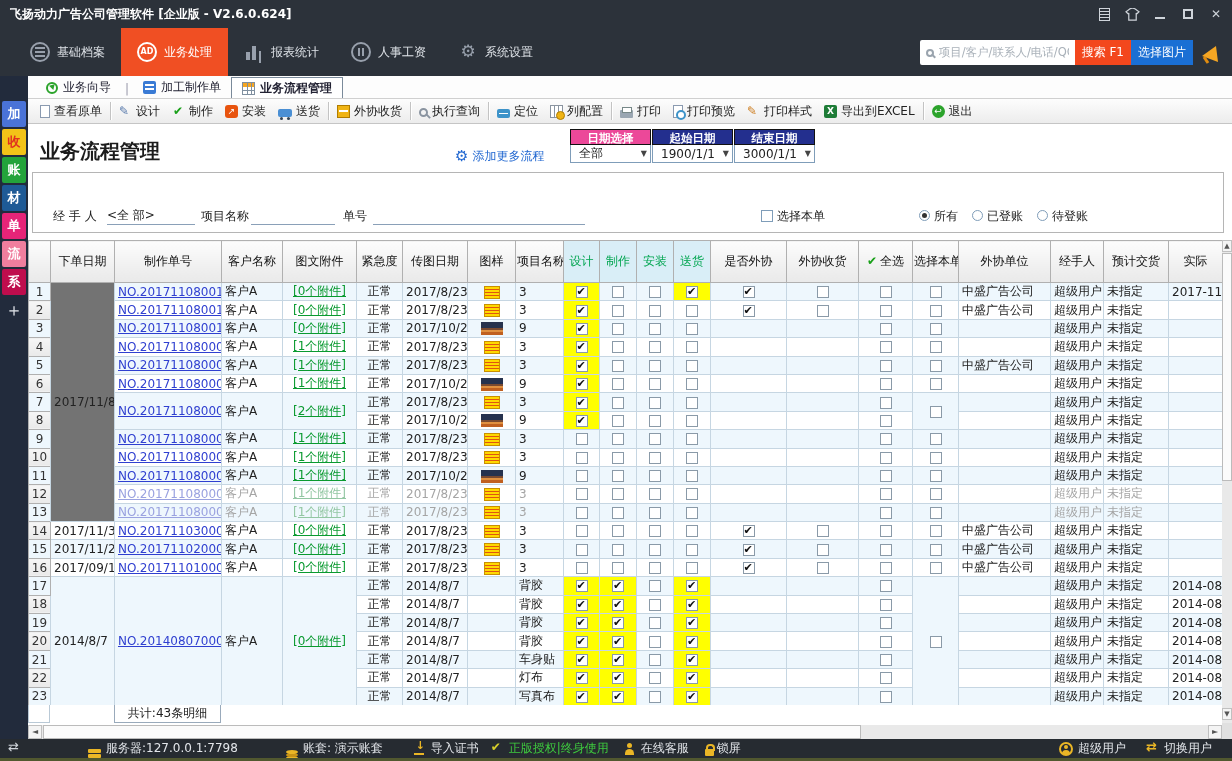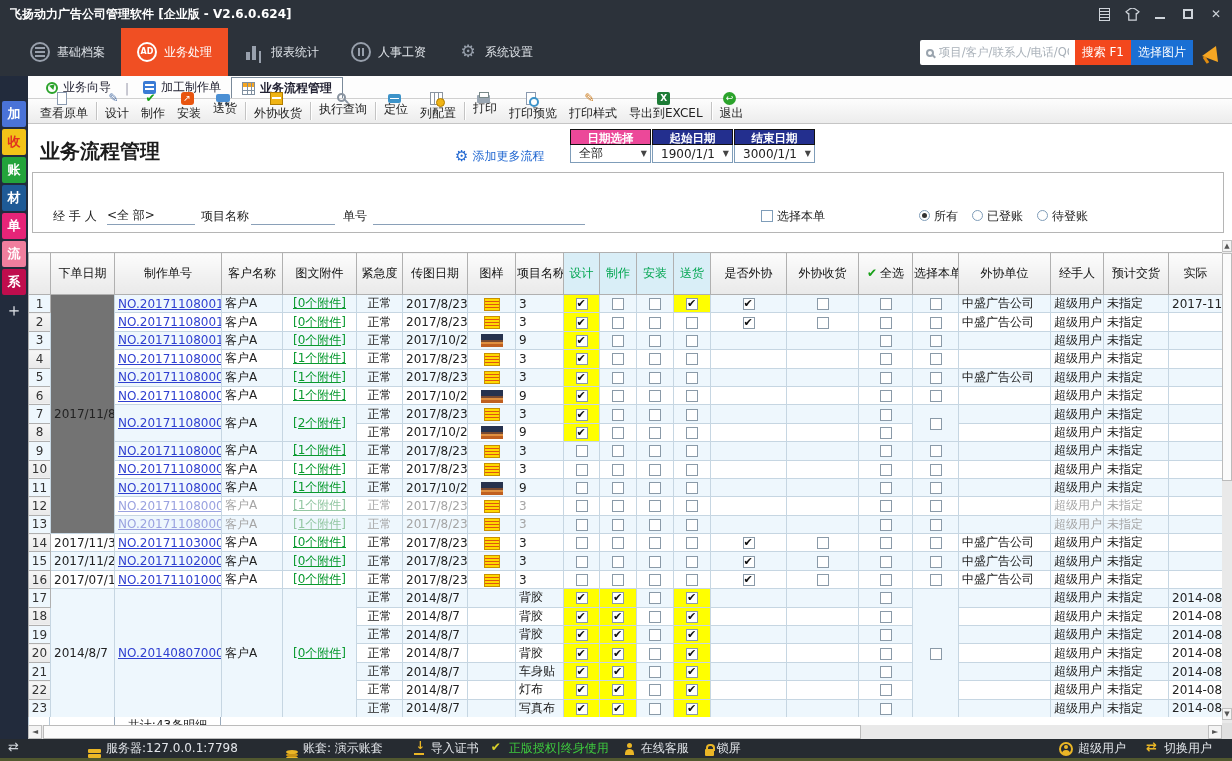--- a/index.html
+++ b/index.html
@@ -63,21 +63,21 @@
   .tico-wizard::after{content:"";position:absolute;right:-2px;top:-2px;border:3px solid transparent;border-left:5px solid #2ba32b;transform:rotate(-45deg);}
   .tico-sheet{background:#3a7bd5;border-radius:2px;}
   .tico-sheet::before{content:"";position:absolute;left:2px;right:2px;top:3px;height:2px;background:#fff;box-shadow:0 4px 0 #fff;}
   .tico-grid{border:1px solid #7f8f9f;background:linear-gradient(#f5a623 0 4px,#fff 4px);}
   .tico-grid::before{content:"";position:absolute;left:4px;top:0;bottom:0;width:1px;background:#7f8f9f;box-shadow:4px 0 0 #7f8f9f;}
   .tico-grid::after{content:"";position:absolute;left:0;right:0;top:7px;height:1px;background:#7f8f9f;}
 
   
   .toolbar{position:absolute;left:28px;top:98px;width:1204px;height:26px;background:linear-gradient(#fdfdfd,#ececec);
            border-top:1px solid #d0d0d0;border-bottom:1px solid #c5c5c5;display:flex;align-items:center;padding-left:6px;}
-  .tbtn{display:flex;align-items:center;padding:0 6px;height:39px;cursor:pointer;white-space:nowrap;color:#222;flex-direction:column;}
+  .tbtn{display:flex;align-items:center;padding:0 6px;height:39px;cursor:pointer;white-space:nowrap;color:#222;}
   .tsep{width:1px;height:18px;background:#c3c3c3;margin:0 2px;box-shadow:1px 0 0 #fff;}
   .ic{display:inline-block;width:13px;height:13px;margin-right:4px;position:relative;flex:0 0 auto;}
   .ic-view{width:10px;height:13px;background:#fff;border:1px solid #8a9ab0;}
   .ic-design::before{content:"✎";position:absolute;top:-1px;left:0;font-size:12px;color:#5577aa;}
   .ic-make::before{content:"✔";position:absolute;top:-1px;left:1px;font-size:12px;font-weight:bold;color:#18a018;}
   .ic-install{background:#e8540f;border-radius:3px;}
   .ic-install::before{content:"↗";position:absolute;left:0;right:0;top:0;text-align:center;font-size:9px;line-height:13px;color:#fff;}
   .ic-truck{width:14px;height:8px;background:#4a8fd4;border-radius:2px;top:2px;}
   .ic-truck::after{content:"";position:absolute;left:2px;bottom:-3px;width:3px;height:3px;border-radius:50%;background:#345;box-shadow:7px 0 0 #345;}
   .ic-receive{background:#f0b414;border:1px solid #b07c00;}
@@ -117,21 +117,21 @@
   .funder.blue{border-bottom-color:#4a90d9;}
   .fsel{background:#2f64c8;color:#fff;padding:0 2px;}
   .fbrowse{position:absolute;width:16px;height:16px;border:1px solid #9ab;background:#f0f0f0;text-align:center;line-height:13px;font-size:10px;cursor:pointer;}
   .fcheck{display:inline-block;width:12px;height:12px;border:1px solid #7f9db9;background:#fff;position:relative;vertical-align:-2px;margin-right:4px;cursor:pointer;}
   .fcheck.on::before{content:"✔";position:absolute;left:0;top:-2px;font-size:11px;color:#333;}
   .fradio{display:inline-block;width:11px;height:11px;border:1px solid #7f9db9;border-radius:50%;background:#fff;position:relative;vertical-align:-1px;margin-right:4px;cursor:pointer;}
   .fradio.on::before{content:"";position:absolute;left:2px;top:2px;width:5px;height:5px;border-radius:50%;background:#333;}
   .fitem{position:absolute;line-height:20px;cursor:pointer;}
 
   
-  .tablewrap{position:absolute;left:28px;top:252px;width:1194px;height:483px;background:#fff;overflow:hidden;}
+  .tablewrap{position:absolute;left:28px;top:240px;width:1194px;height:483px;background:#fff;overflow:hidden;}
   table.grid{border-collapse:collapse;table-layout:fixed;width:1194px;}
   .grid th{height:42px;background:linear-gradient(#fcfcfc,#e9e9e9);border:1px solid #b0b0b0;font-weight:normal;
            font-size:12px;color:#111;padding:0 1px;overflow:hidden;white-space:nowrap;cursor:pointer;}
   .grid th.flow{background:#d9eef7;color:#00a550;}
   .grid th .hcheck{color:#18a018;font-weight:bold;margin-right:3px;}
   .grid td{height:18.4px;border:1px solid #c6d6e2;padding:0 3px;overflow:hidden;white-space:nowrap;font-size:12px;vertical-align:middle;}
   .grid td.rownum{background:linear-gradient(#f6f6f6,#e9e9e9);border-color:#b0b0b0;text-align:center;color:#333;padding:0;}
   .grid tr.odd td{background:#eef7fd;}
   .grid tr td.white-ovr{background:#737373;}
   .grid td.c{text-align:center;padding:0;}
@@ -759,21 +759,21 @@
             <td class="c"><span class="cb"></span></td>
             <td class="c"><span class="cb"></span></td>
             <td class="c"><span class="cb"></span></td>
             <td>中盛广告公司</td>
             <td>超级用户</td>
             <td>未指定</td>
             <td></td>
           </tr>
           <tr>
             <td class="rownum">16</td>
-            <td>2017/07/1</td>
+            <td>2017/09/1</td>
             <td><a class="orderlink">NO.201711010001</a></td>
             <td>客户A</td>
             <td class="c"><a class="attlink">[0个附件]</a></td>
             <td class="c">正常</td>
             <td>2017/8/23</td>
             <td class="c"><span class="thumb-doc"></span></td>
             <td>3</td>
             <td class="c"><span class="cb"></span></td>
             <td class="c"><span class="cb"></span></td>
             <td class="c"><span class="cb"></span></td>

